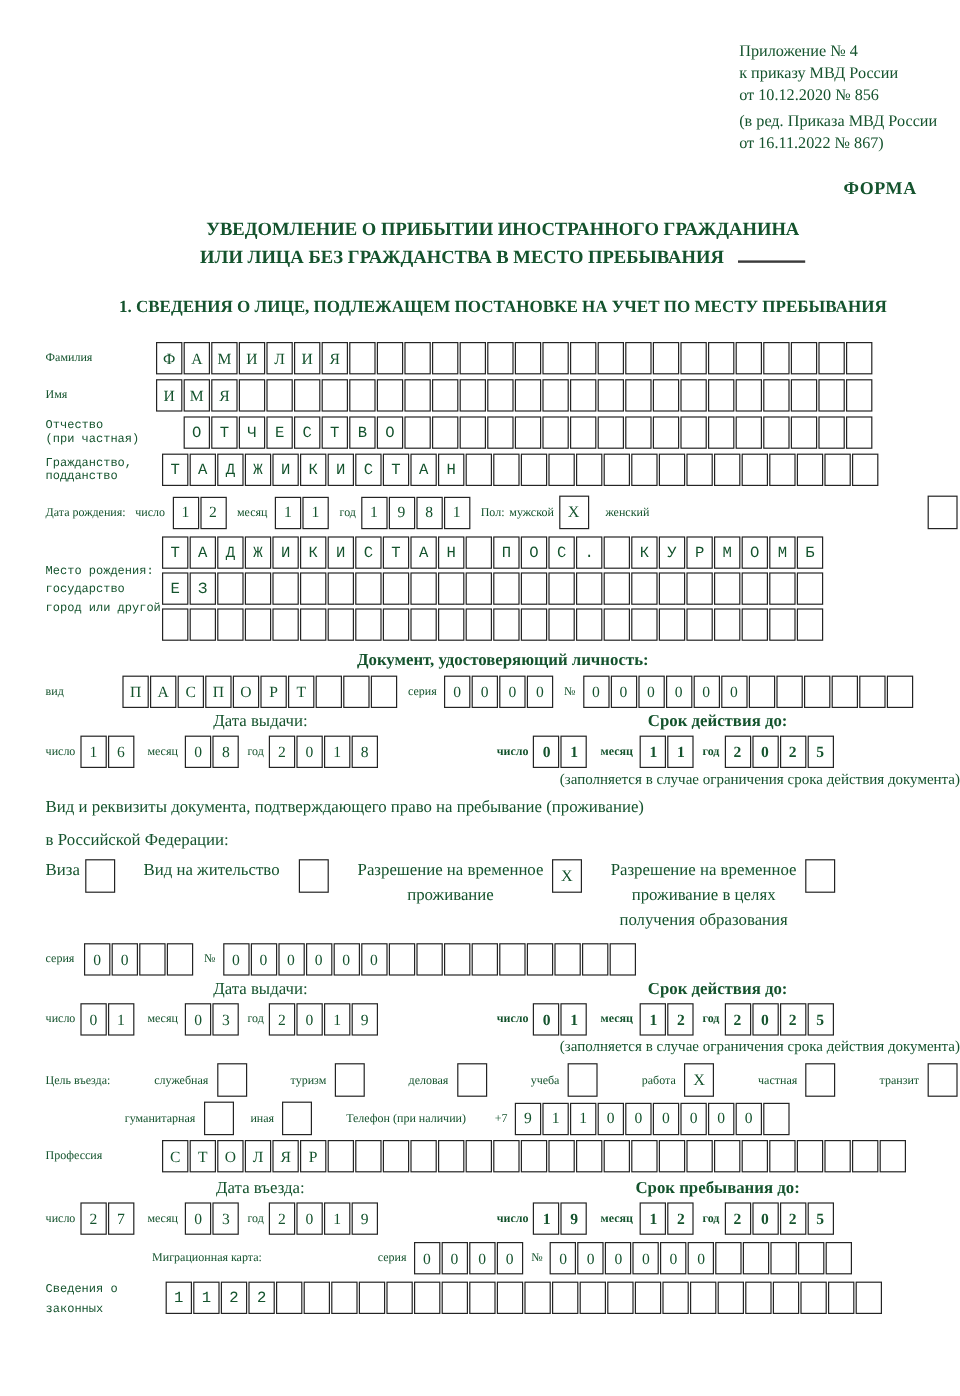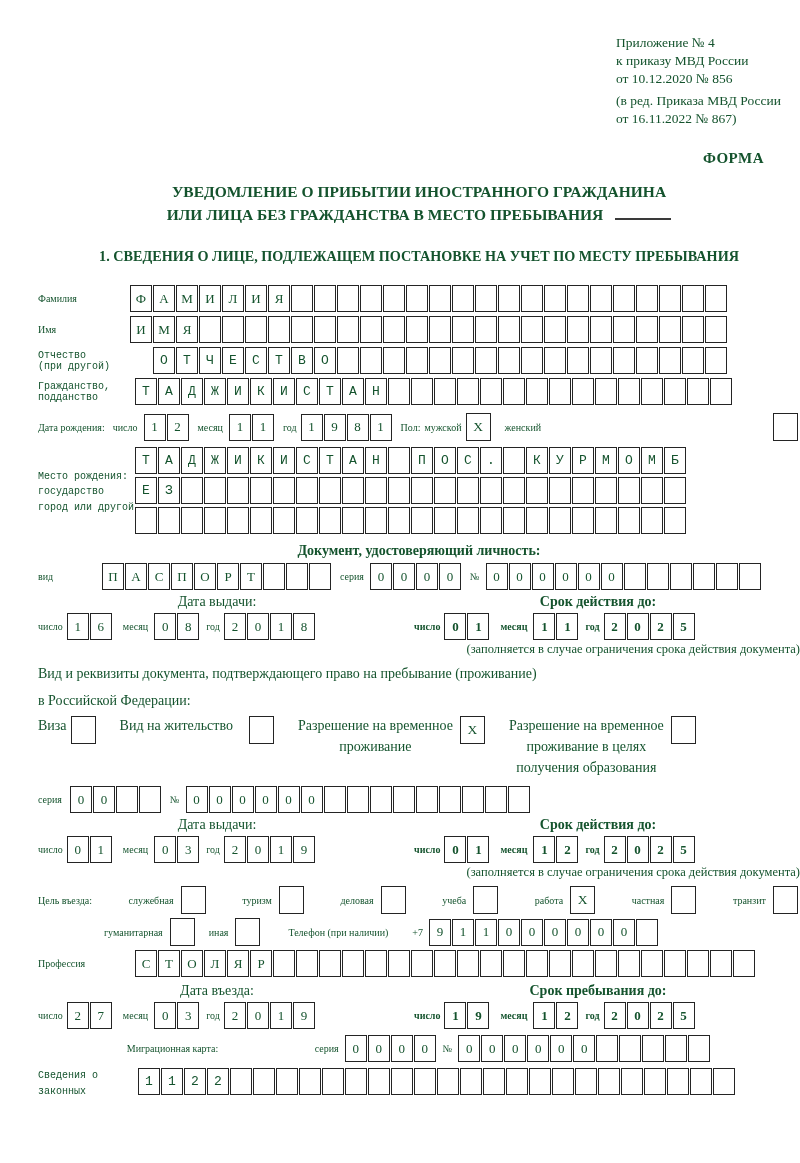--- a/index.html
+++ b/index.html
@@ -138,21 +138,21 @@
           <span class="cell"></span>
           <span class="cell"></span>
           <span class="cell"></span>
           <span class="cell"></span>
         </span>
     </div>
 
     <div class="frow top">
       <span class="stack lw115 flabel">
         <span>Отчество</span>
-        <span>(при другой)</span>
+        <span>(при частная)</span>
       </span>
       <span class="cells">
           <span class="cell">О</span>
           <span class="cell">Т</span>
           <span class="cell">Ч</span>
           <span class="cell">Е</span>
           <span class="cell">С</span>
           <span class="cell">Т</span>
           <span class="cell">В</span>
           <span class="cell">О</span>

